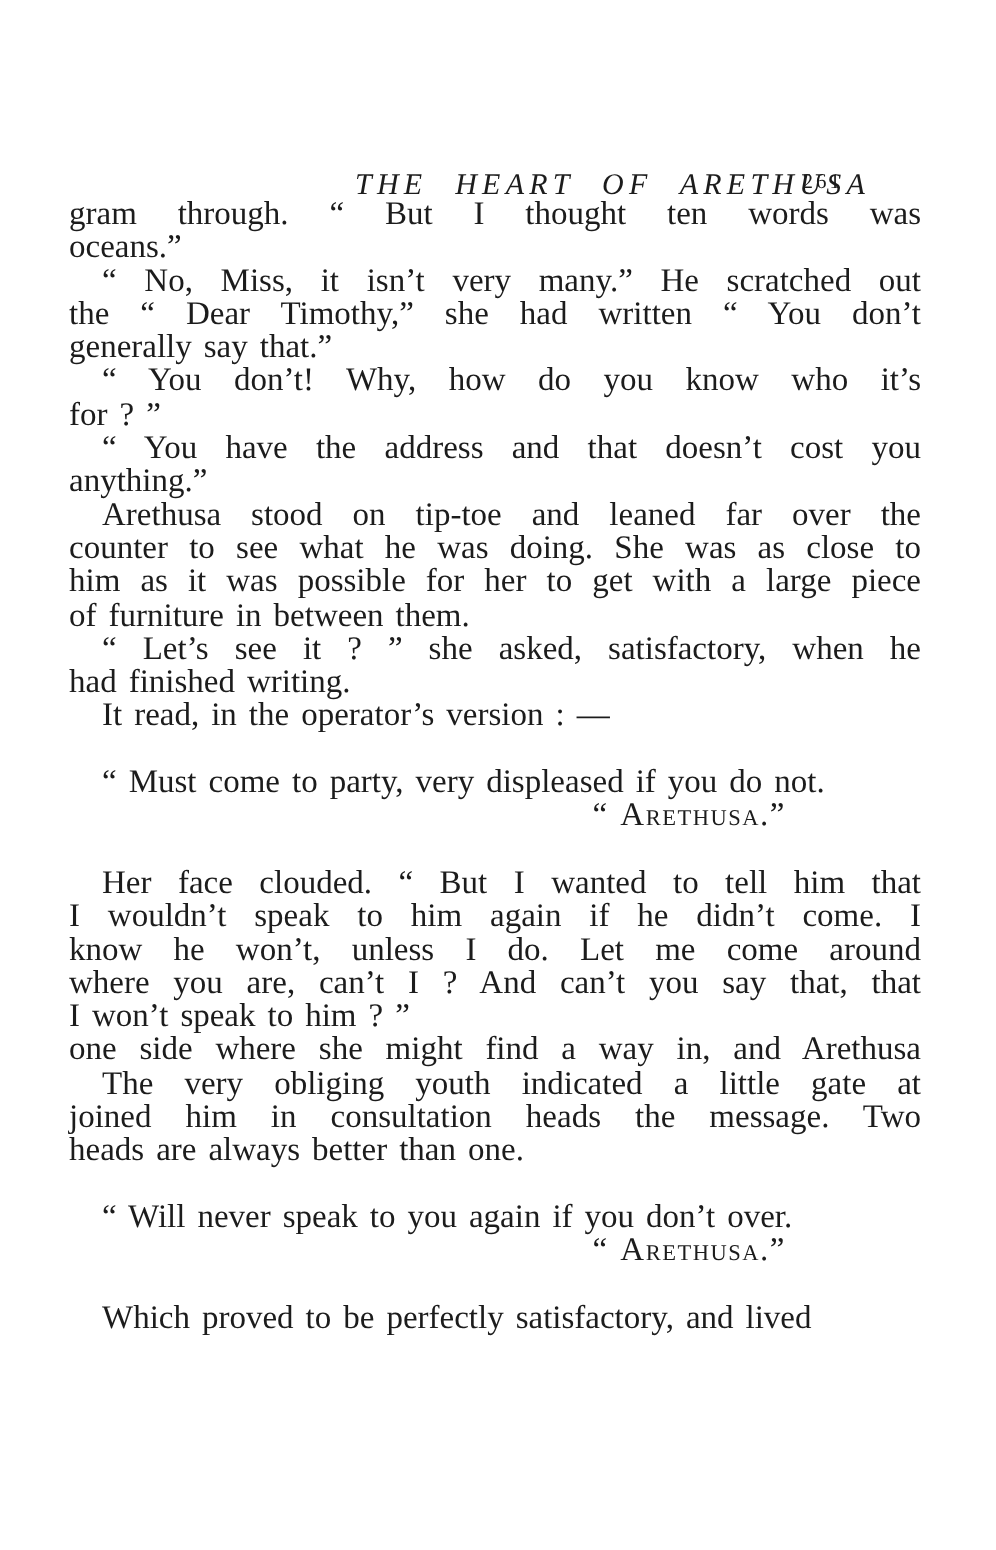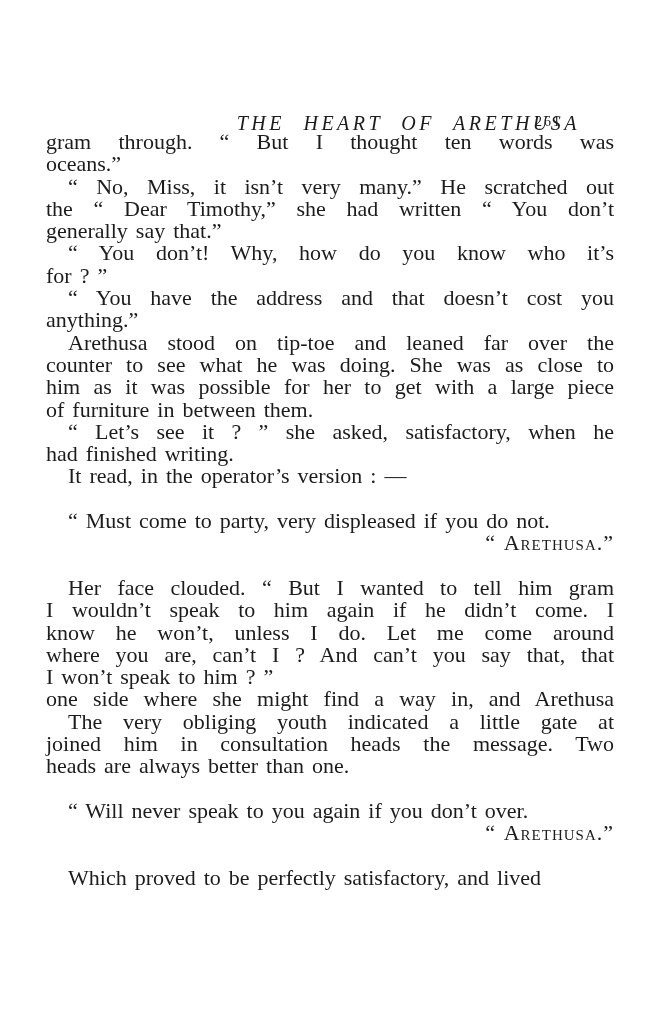--- a/index.html
+++ b/index.html
@@ -53,21 +53,20 @@
   .line { min-height: 22.3px; }
   .j {
     text-align: justify;
     text-align-last: justify;
   }
   .ind { text-indent: 22px; }
   .sig {
     text-indent: 349px;
     font-variant: small-caps;
     letter-spacing: 1px;
-    text-align: right;
   }
   .spacer { height: 22.3px; }
 </style>
 </head>
 <body>
 
 <div class="page">
   <div class="running-header">
     <div class="running-title">THE HEART OF ARETHUSA</div>
     <div class="folio">261</div>
@@ -87,21 +86,21 @@
       <div class="line j">counter to see what he was doing.  She was as close to</div>
       <div class="line j">him as it was possible for her to get with a large piece</div>
       <div class="line">of furniture in between them.</div>
       <div class="line j ind">“ Let’s see it ? ” she asked, satisfactory, when he</div>
       <div class="line">had finished writing.</div>
       <div class="line ind">It read, in the operator’s version : —</div>
       <div class="line spacer"></div>
       <div class="line ind">“ Must come to party, very displeased if you do not.</div>
       <div class="line sig">“ Arethusa.”</div>
       <div class="line spacer"></div>
-      <div class="line j ind">Her face clouded.  “ But I wanted to tell him gram</div>
+      <div class="line j ind">Her face clouded.  “ But I wanted to tell him that</div>
       <div class="line j">I wouldn’t speak to him again if he didn’t come.  I</div>
       <div class="line j">know he won’t, unless I do.  Let me come around</div>
       <div class="line j">where you are, can’t I ?  And can’t you say that, that</div>
       <div class="line">I won’t speak to him ? ”</div>
       <div class="line j">one side where she might find a way in, and Arethusa</div>
       <div class="line j ind">The very obliging youth indicated a little gate at</div>
       <div class="line j">joined him in consultation heads the message.  Two</div>
       <div class="line">heads are always better than one.</div>
       <div class="line spacer"></div>
       <div class="line ind">“ Will never speak to you again if you don’t over.</div>

